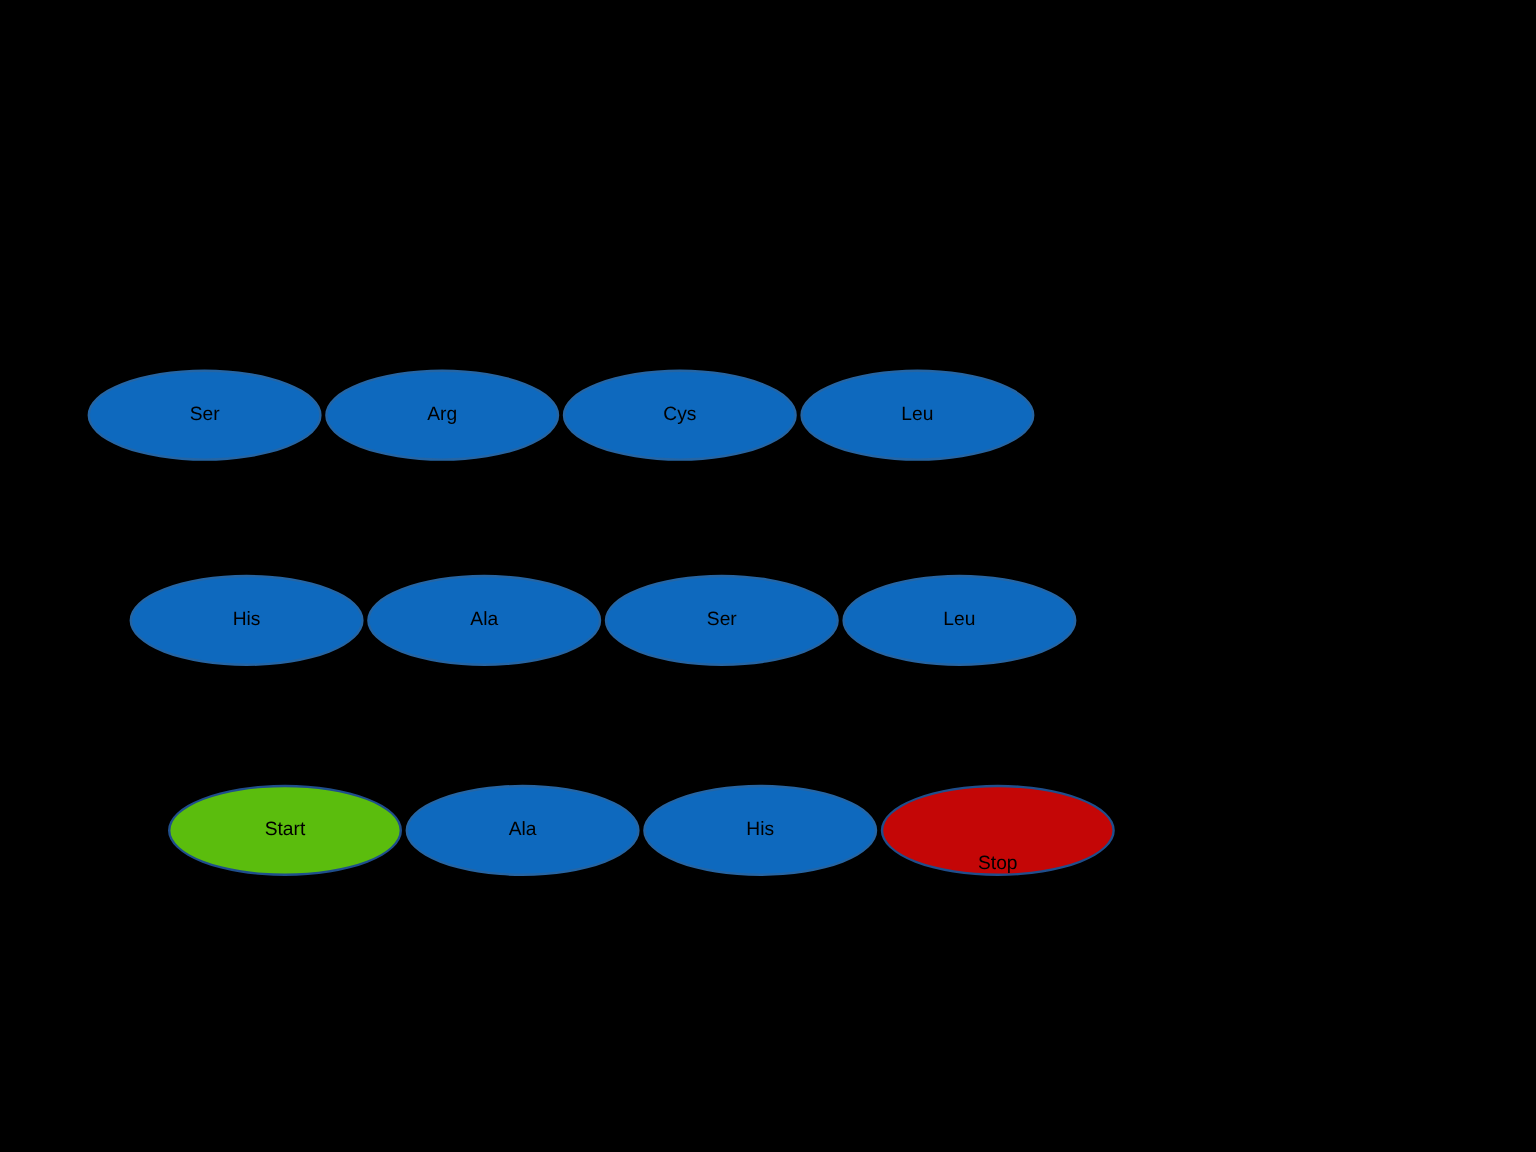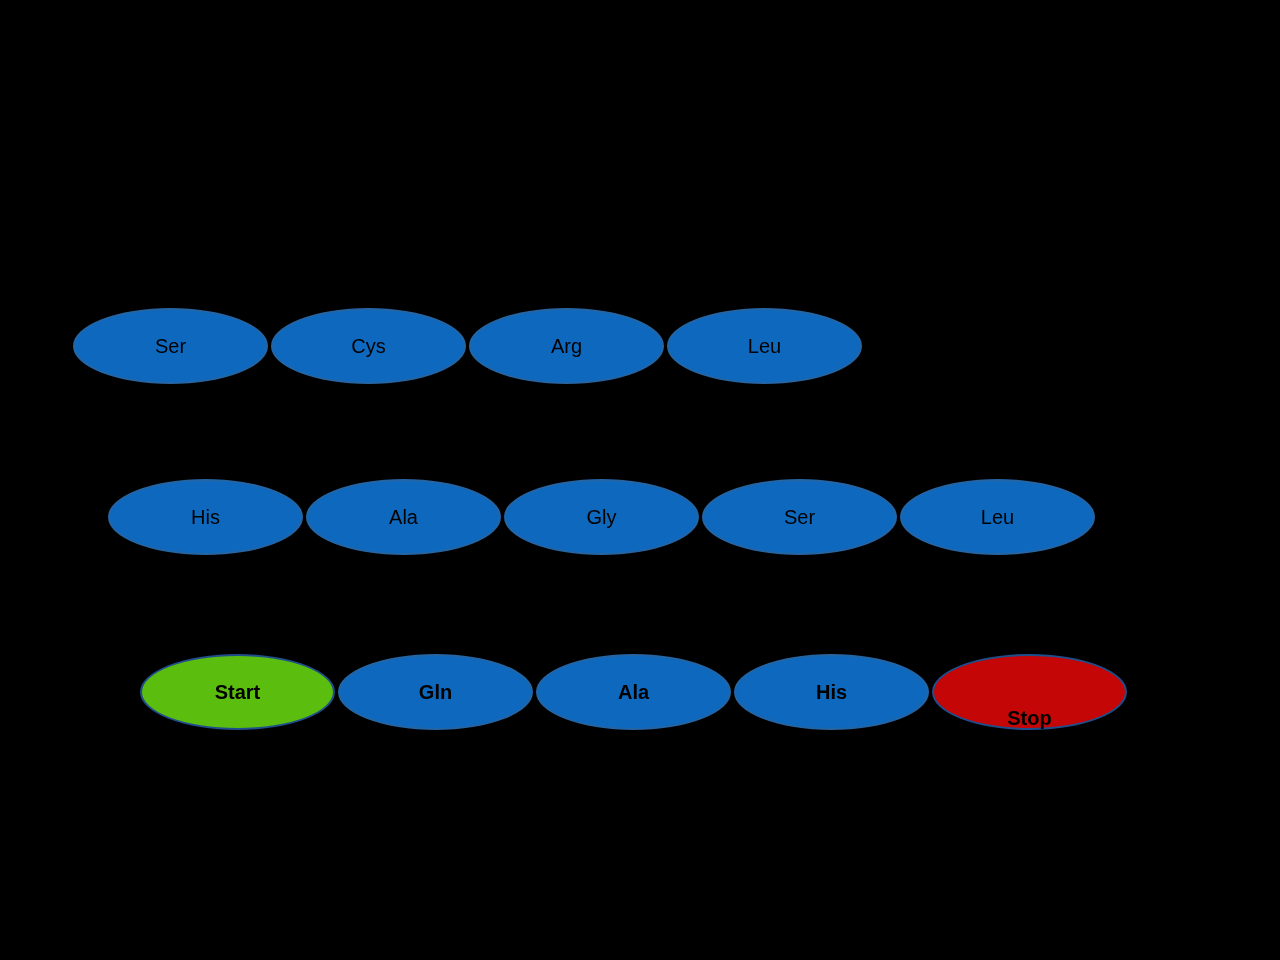--- a/index.html
+++ b/index.html
@@ -15,21 +15,21 @@
     overflow: hidden;
     font-family: "Liberation Sans", "DejaVu Sans", sans-serif;
   }
   .codon-row {
     position: absolute;
     display: flex;
     gap: 3px;
   }
   #row-1 { left: 73px;  top: 308px; }
   #row-2 { left: 108px; top: 479px; }
-  #row-3 { left: 140px; top: 654px; font-weight: bold; }
+  #row-3 { left: 140px; top: 654px; }
   .node {
     box-sizing: border-box;
     flex: 0 0 auto;
     width: 195px;
     height: 76px;
     border-radius: 50%;
     display: flex;
     align-items: center;
     justify-content: center;
   }
@@ -40,67 +40,61 @@
   .node.start {
     background: var(--start-fill, #5BBD0D);
     border: 2px solid var(--terminal-border, #1F4E8C);
   }
   .node.stop {
     background: var(--stop-fill, #C40606);
     border: 2px solid var(--terminal-border, #1F4E8C);
     align-items: flex-end;
   }
   .node-label {
-    font-size: 20px;
+    font-size: 16px;
     line-height: 1;
     color: var(--label-color, #000000);
     user-select: none;
   }
 </style>
 </head>
 <body>
 
 <div id="canvas">
   <div class="codon-row" id="row-1">
       <div class="node amino">
         <span class="node-label">Ser</span>
       </div>
       <div class="node amino">
-        <span class="node-label">Cys</span>
+        <span class="node-label">Arg</span>
       </div>
       <div class="node amino">
-        <span class="node-label">Arg</span>
+        <span class="node-label">Cys</span>
       </div>
       <div class="node amino">
         <span class="node-label">Leu</span>
       </div>
     </div>
   <div class="codon-row" id="row-2">
       <div class="node amino">
         <span class="node-label">His</span>
       </div>
       <div class="node amino">
         <span class="node-label">Ala</span>
       </div>
       <div class="node amino">
-        <span class="node-label">Gly</span>
-      </div>
-      <div class="node amino">
         <span class="node-label">Ser</span>
       </div>
       <div class="node amino">
         <span class="node-label">Leu</span>
       </div>
     </div>
   <div class="codon-row" id="row-3">
       <div class="node start">
         <span class="node-label">Start</span>
-      </div>
-      <div class="node amino">
-        <span class="node-label">Gln</span>
       </div>
       <div class="node amino">
         <span class="node-label">Ala</span>
       </div>
       <div class="node amino">
         <span class="node-label">His</span>
       </div>
       <div class="node stop">
         <span class="node-label">Stop</span>
       </div>

